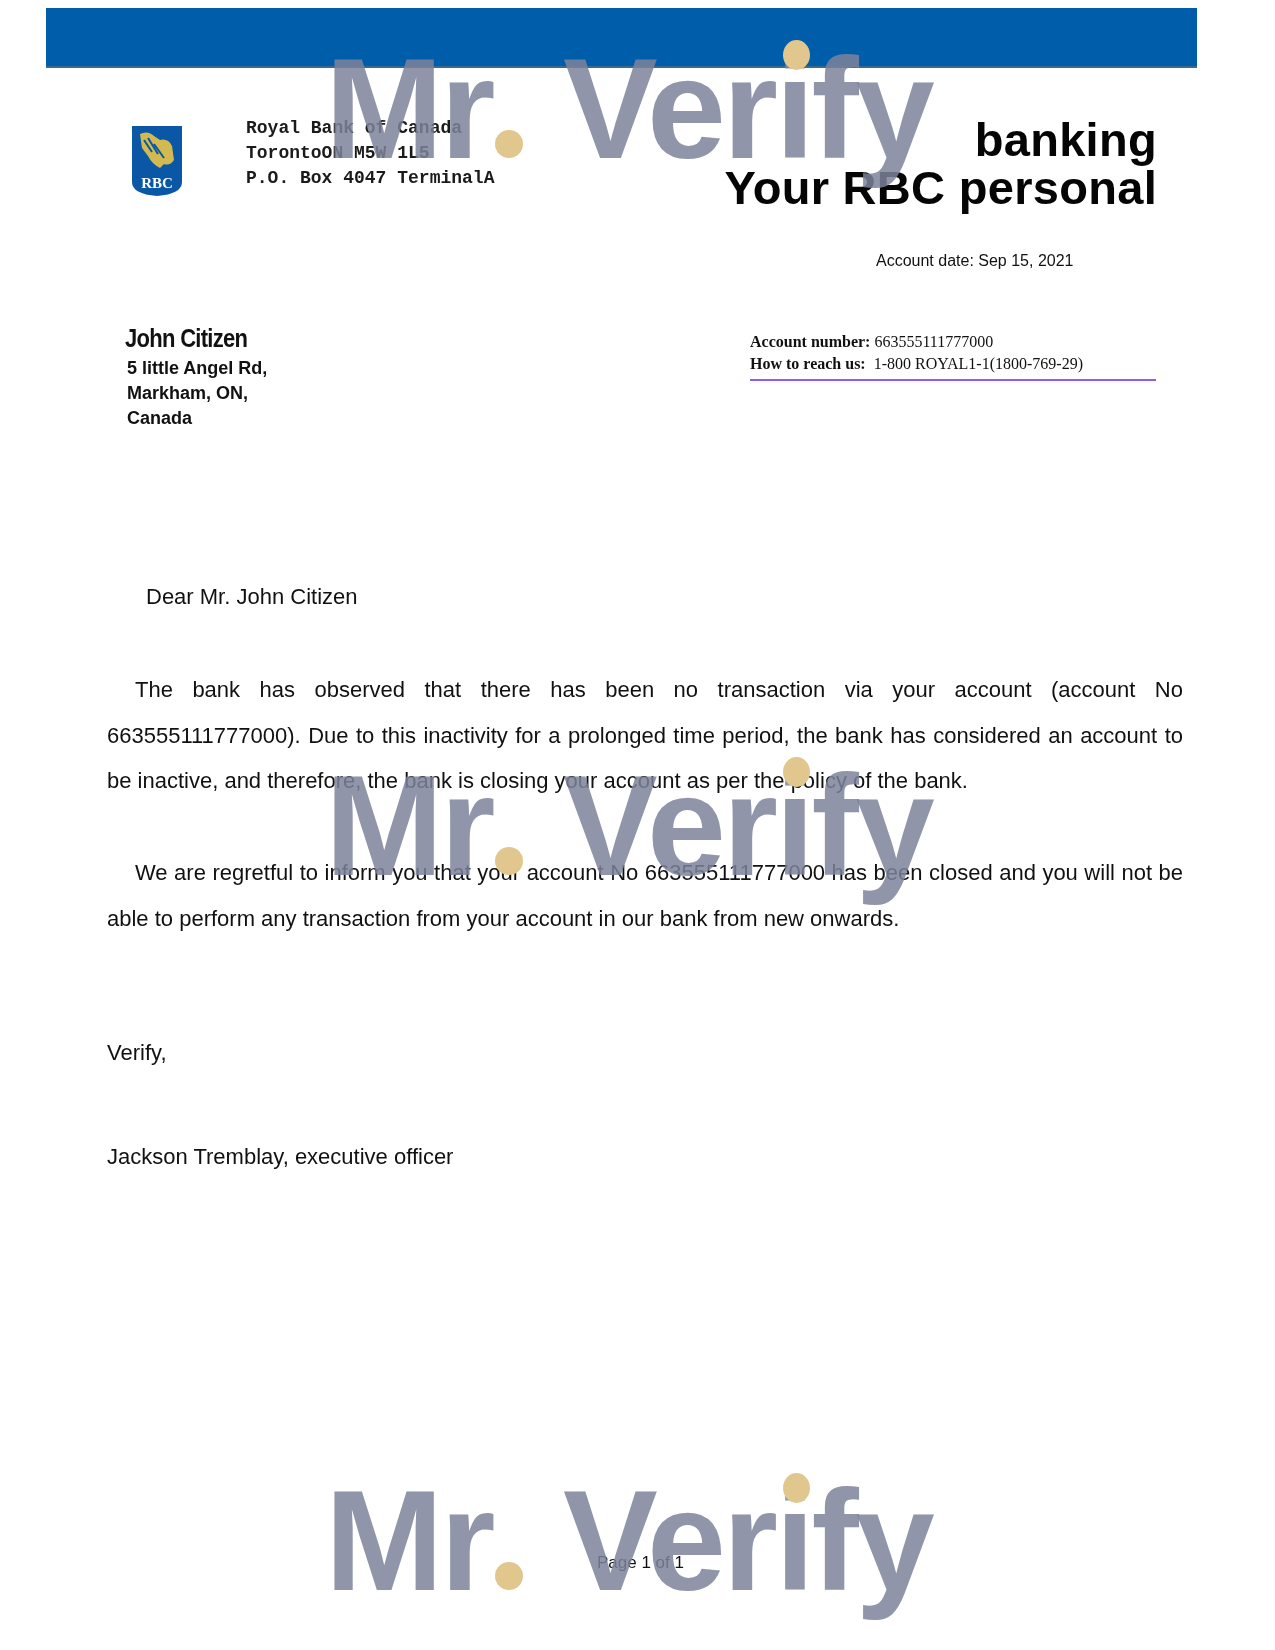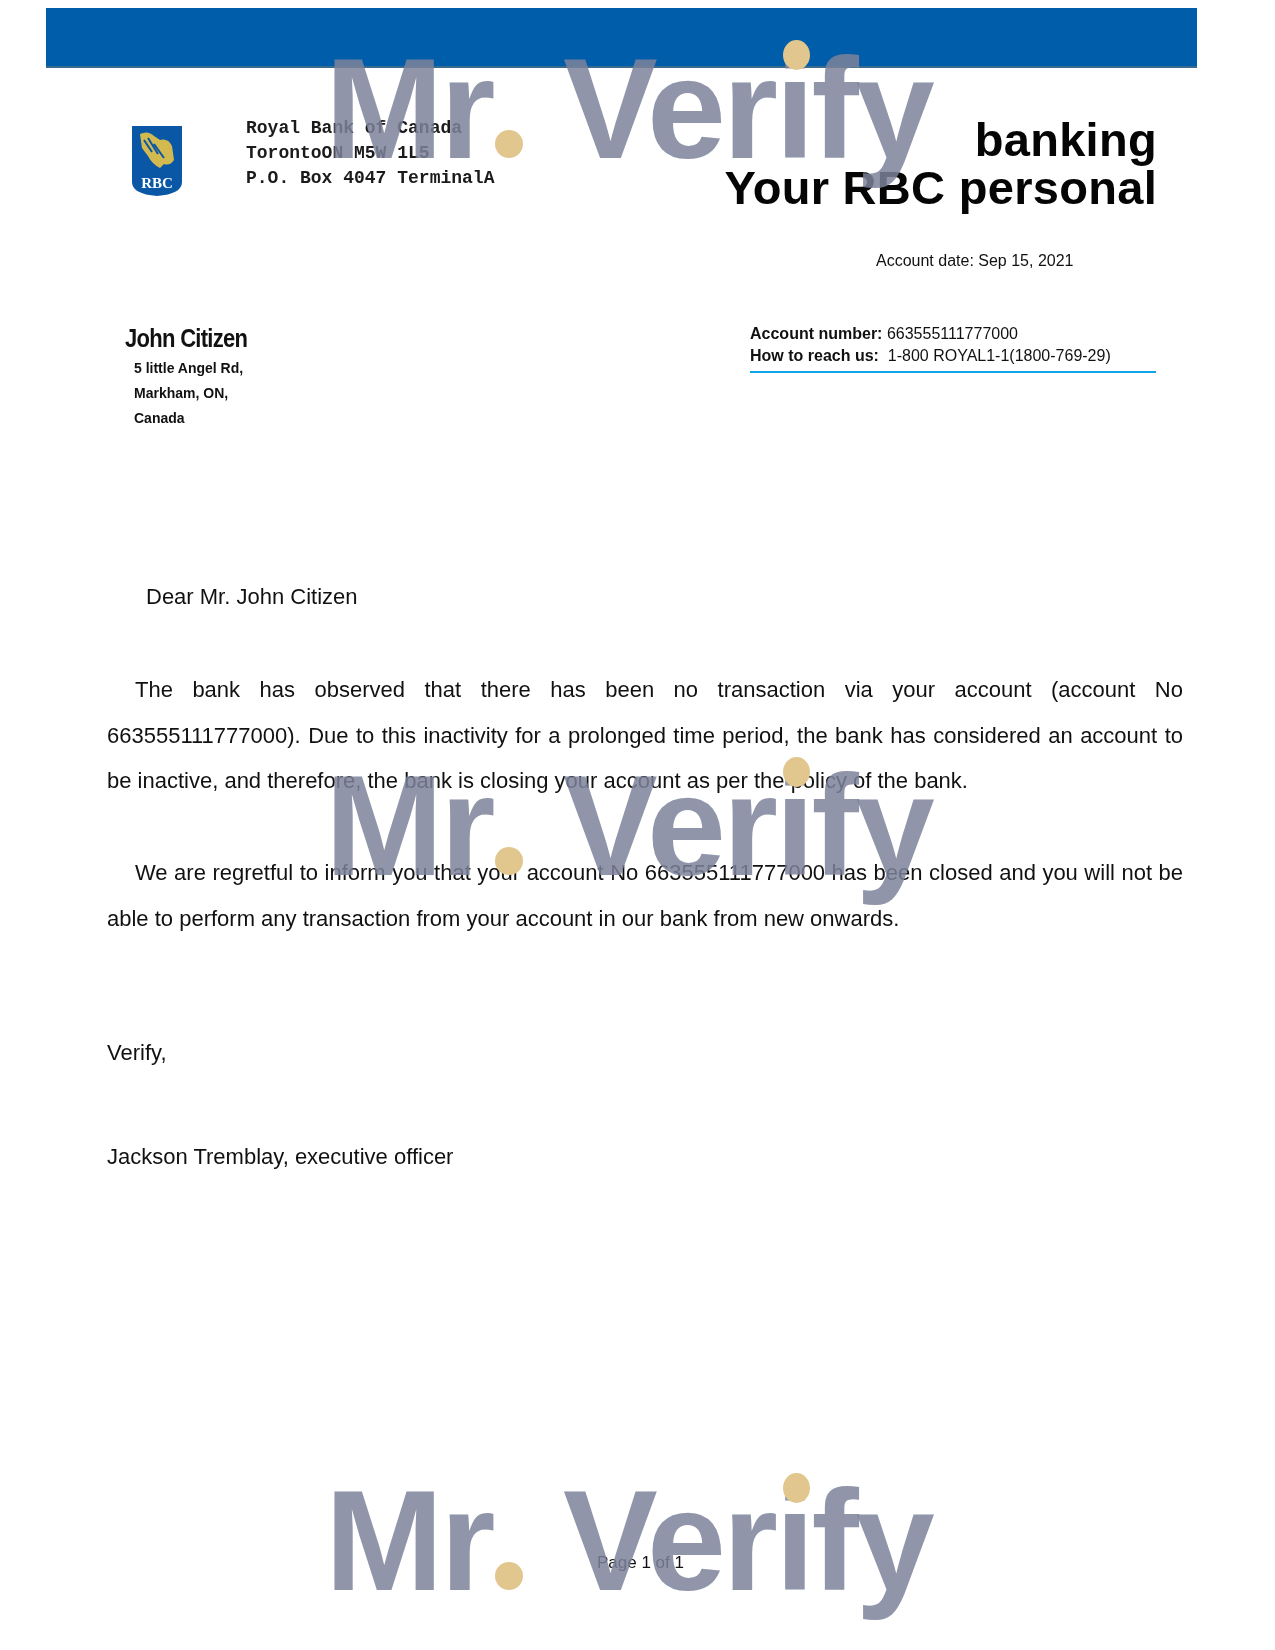--- a/index.html
+++ b/index.html
@@ -6,22 +6,22 @@
   body { width: 1275px; height: 1650px; position: relative; overflow: hidden;
          font-family: "Liberation Sans", "DejaVu Sans", sans-serif; color: #111; }
   .abs { position: absolute; }
   .topbar { left: 46px; top: 8px; width: 1151px; height: 60px; background: #005DAA;
             border-bottom: 2px solid #3b6a8f; box-sizing: border-box; }
   .logo { left: 130px; top: 124px; width: 54px; height: 74px; }
   .bank-addr { left: 246px; top: 116px; font-size: 18px; font-weight: bold; line-height: 25px; color: #1b1b1b; font-family: Liberation Mono, monospace; }
   .title { right: 118px; top: 116px; font-size: 47px; font-weight: bold; line-height: 48px; text-align: right; color: #050505; letter-spacing: 0.3px; }
   .acct-date { left: 876px; top: 252px; font-size: 16px; color: #111; }
   .cust-name { left: 125px; top: 324px; font-size: 25px; font-weight: bold; letter-spacing: -0.8px; transform: scaleX(0.88); transform-origin: left; color: #111; }
-  .cust-addr { left: 134px; top: 356px; font-size: 14px; font-weight: bold; line-height: 25px; color: #111; }
-  .acct-box { left: 750px; top: 323px; width: 406px; font-size: 16px; line-height: 22px; border-bottom: 2px solid #0ea5e9; padding-bottom: 4px; }
+  .cust-addr { left: 127px; top: 356px; font-size: 18px; font-weight: bold; line-height: 25px; color: #111; }
+  .acct-box { left: 750px; top: 331px; width: 406px; font-size: 16px; line-height: 22px; border-bottom: 2px solid #8b5cf6; padding-bottom: 4px; font-family: Liberation Serif, serif; }
   .acct-box b { font-weight: bold; }
   .dear { left: 146px; top: 584px; font-size: 22px; }
   .body-text { left: 107px; width: 1076px; font-size: 22px; line-height: 45.5px; text-align: justify; text-indent: 28px; }
   .p1 { top: 667px; }
   .p2 { top: 850px; }
   .regards { left: 107px; top: 1040px; font-size: 22px; }
   .signature { left: 107px; top: 1100px; font-size: 22px; margin-top: 44px; }
   .footer { left: 597px; top: 1553px; font-size: 17px; color: #111; }
   .wm { font-family: "Liberation Sans", sans-serif; font-weight: bold; color: rgba(125,130,155,0.85);
         font-size: 142px; letter-spacing: -3px; line-height: 1; white-space: nowrap; pointer-events: none; }

